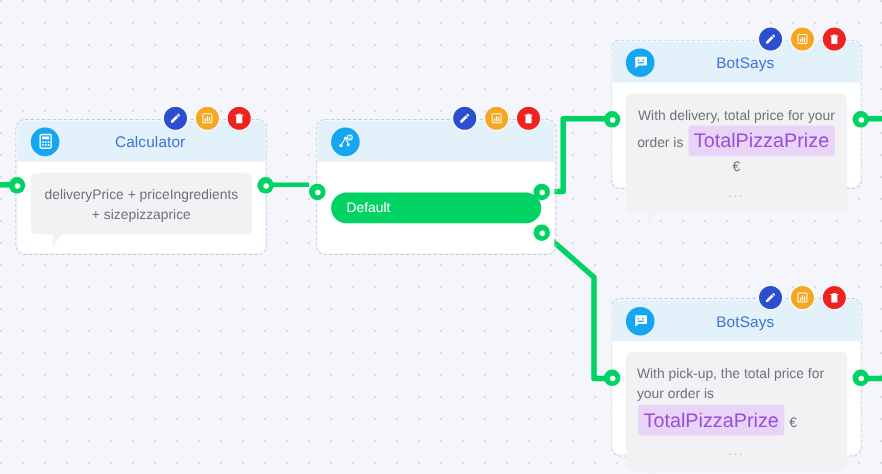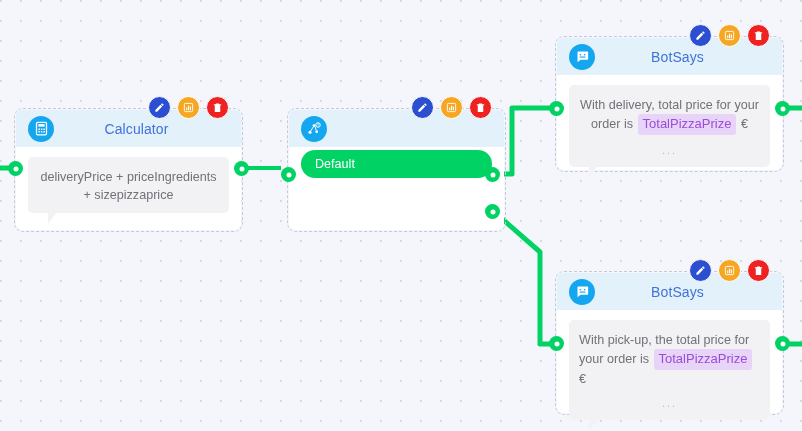--- a/index.html
+++ b/index.html
@@ -123,21 +123,21 @@
     letter-spacing: 2px;
     font-size: 11px;
   }
   .var-chip {
     display: inline-block;
     background: #e7d4f7;
     color: #9b4ddb;
     border-radius: 3px;
     padding: 1px 5px;
     margin: 0 1px;
-    font-size: 13px;
+    font-size: 18px;
     white-space: nowrap;
   }
 
   
   .route-row {
     position: relative;
     height: 28px;
     border-radius: 14px;
     display: flex;
     align-items: center;
@@ -274,21 +274,21 @@
           <circle cx="6" cy="17" r="2.3" fill="#ffffff"></circle>
           <circle cx="16" cy="16" r="2" fill="#ffffff"></circle>
           <circle cx="12" cy="7" r="2" fill="#ffffff"></circle>
           <path d="M6.8 15.2 11 8.8 M13.4 8.2 15.4 14.2" stroke="#ffffff" stroke-width="1.5" fill="none"></path>
           <circle cx="18" cy="6" r="3.4" fill="none" stroke="#ffffff" stroke-width="1.4"></circle>
           <text x="18" y="8.2" font-size="4.6" fill="#ffffff" text-anchor="middle" font-family="Liberation Sans, sans-serif">@</text>
         </svg>
       </div>
     </div>
 
-    <div class="node-body" style="padding:3px 12px 0 12px;">
+    <div class="node-body" style="padding:28px 12px 0 12px;">
       <div class="route-row green">
         <span>Default</span>
       </div>
     </div>
 
     <div class="port" style="left:-8px; top:57px;"></div>
     <div class="port" style="right:4px; top:57px;"></div>
     <div class="port" style="right:4px; top:94px;"></div>
   </div>
 

